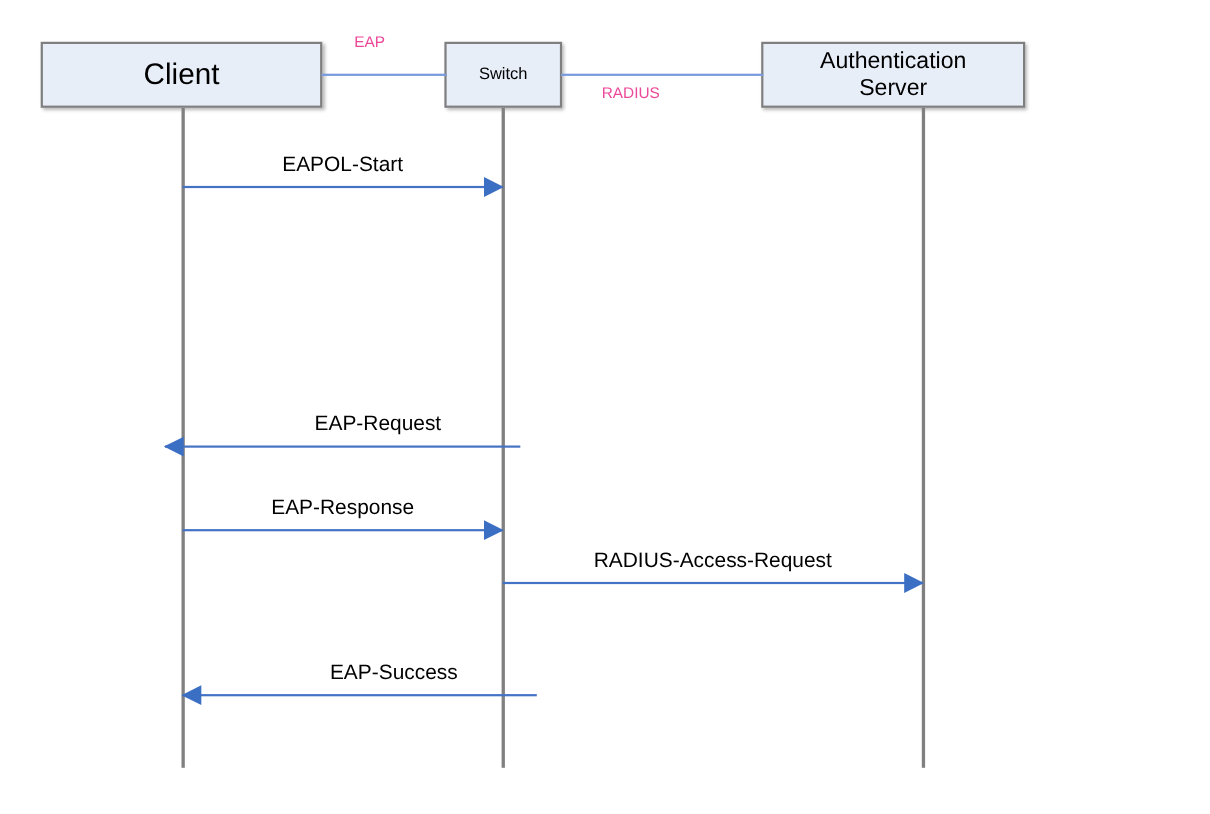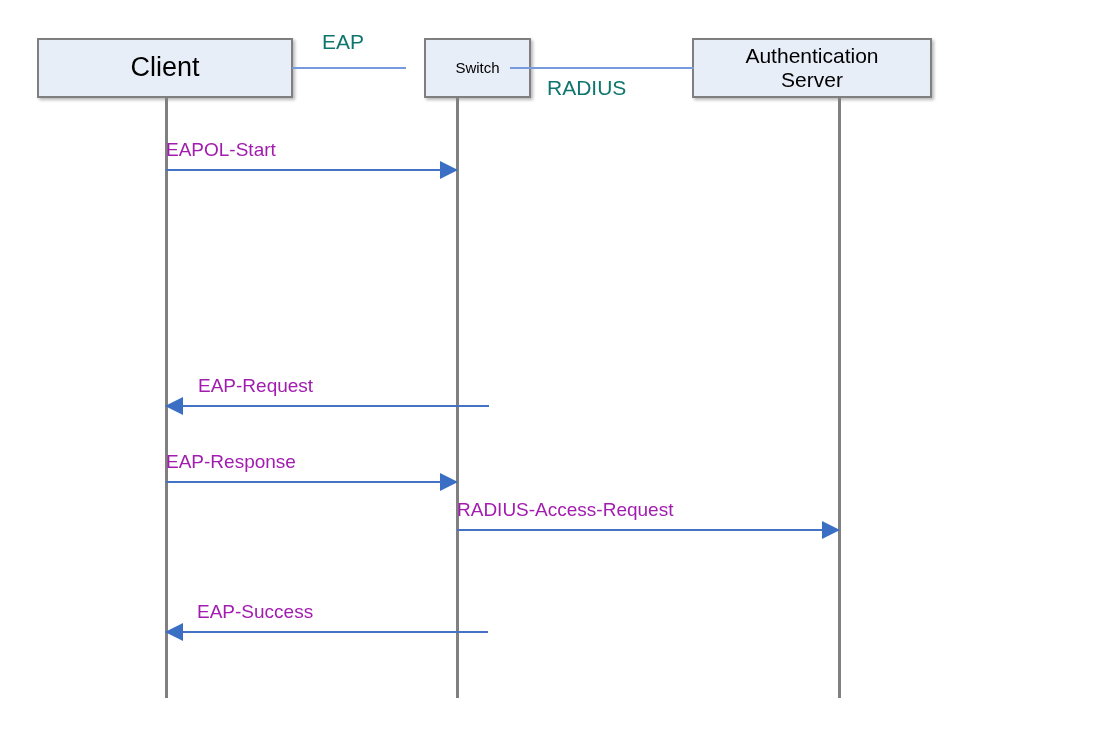--- a/index.html
+++ b/index.html
@@ -31,21 +31,21 @@
     justify-content: center;
     text-align: center;
     color: #000000;
     line-height: 1.15;
   }
   .node-label {
     display: block;
     white-space: pre-line;
   }
   #node-client  { left: 37px;  top: 38px; width: 256px; height: 60px; }
-  #node-switch  { left: 404px; top: 38px; width: 107px; height: 60px; margin-left: 20px; }
+  #node-switch  { left: 404px; top: 38px; width: 107px; height: 60px; }
   #node-server  { left: 692px; top: 38px; width: 240px; height: 60px; }
 
   #node-client  .node-label { font-size: 27px; }
   #node-switch  .node-label { font-size: 15px; }
   #node-server  .node-label { font-size: 21px; }
 
   
   .lifeline {
     position: absolute;
     width: 3px;
@@ -62,22 +62,22 @@
     position: absolute;
     height: 2px;
     background: #7799dd;
     top: 67px;
   }
   #link-eap    { left: 292px; width: 114px; }
   #link-radius { left: 510px; width: 184px; }
 
   .link-label {
     position: absolute;
-    font-size: 21px;
-    color: #0f766e;
+    font-size: 14px;
+    color: #ec4899;
     white-space: nowrap;
   }
   #link-label-eap    { left: 322px; top: 30px; }
   #link-label-radius { left: 547px; top: 30px; margin-top: 46px; }
 
   
   .msg {
     position: absolute;
     height: 22px;
   }
@@ -102,22 +102,23 @@
     border-left: 18px solid #3b6fc4;
   }
   .msg.to-left .msg-head {
     left: -1px;
     border-right: 18px solid #3b6fc4;
   }
   .msg-label {
     position: absolute;
     bottom: 20px;
     width: 100%;
+    text-align: center;
     font-size: 19px;
-    color: #a21caf;
+    color: #000000;
     white-space: nowrap;
   }
 </style>
 </head>
 <body>
 
 <div id="diagram">
 
   <div class="node-box" id="node-client">
     <span class="node-label">Client</span>
@@ -141,21 +142,21 @@
   <div class="link-label" id="link-label-radius">RADIUS</div>
 
   <div class="msg to-right" style="left:166px; width:291px; top:159px;">
     <div class="msg-label">EAPOL-Start</div>
     <div class="msg-line"></div>
     <div class="msg-head"></div>
   </div>
 
 
 
-  <div class="msg to-left" style="left:166px; width:291px; top:395px;padding-left:32px;">
+  <div class="msg to-left" style="left:150px; width:291px; top:395px;padding-left:32px;">
     <div class="msg-label">EAP-Request</div>
     <div class="msg-line"></div>
     <div class="msg-head"></div>
   </div>
 
   <div class="msg to-right" style="left:166px; width:291px; top:471px;">
     <div class="msg-label">EAP-Response</div>
     <div class="msg-line"></div>
     <div class="msg-head"></div>
   </div>

